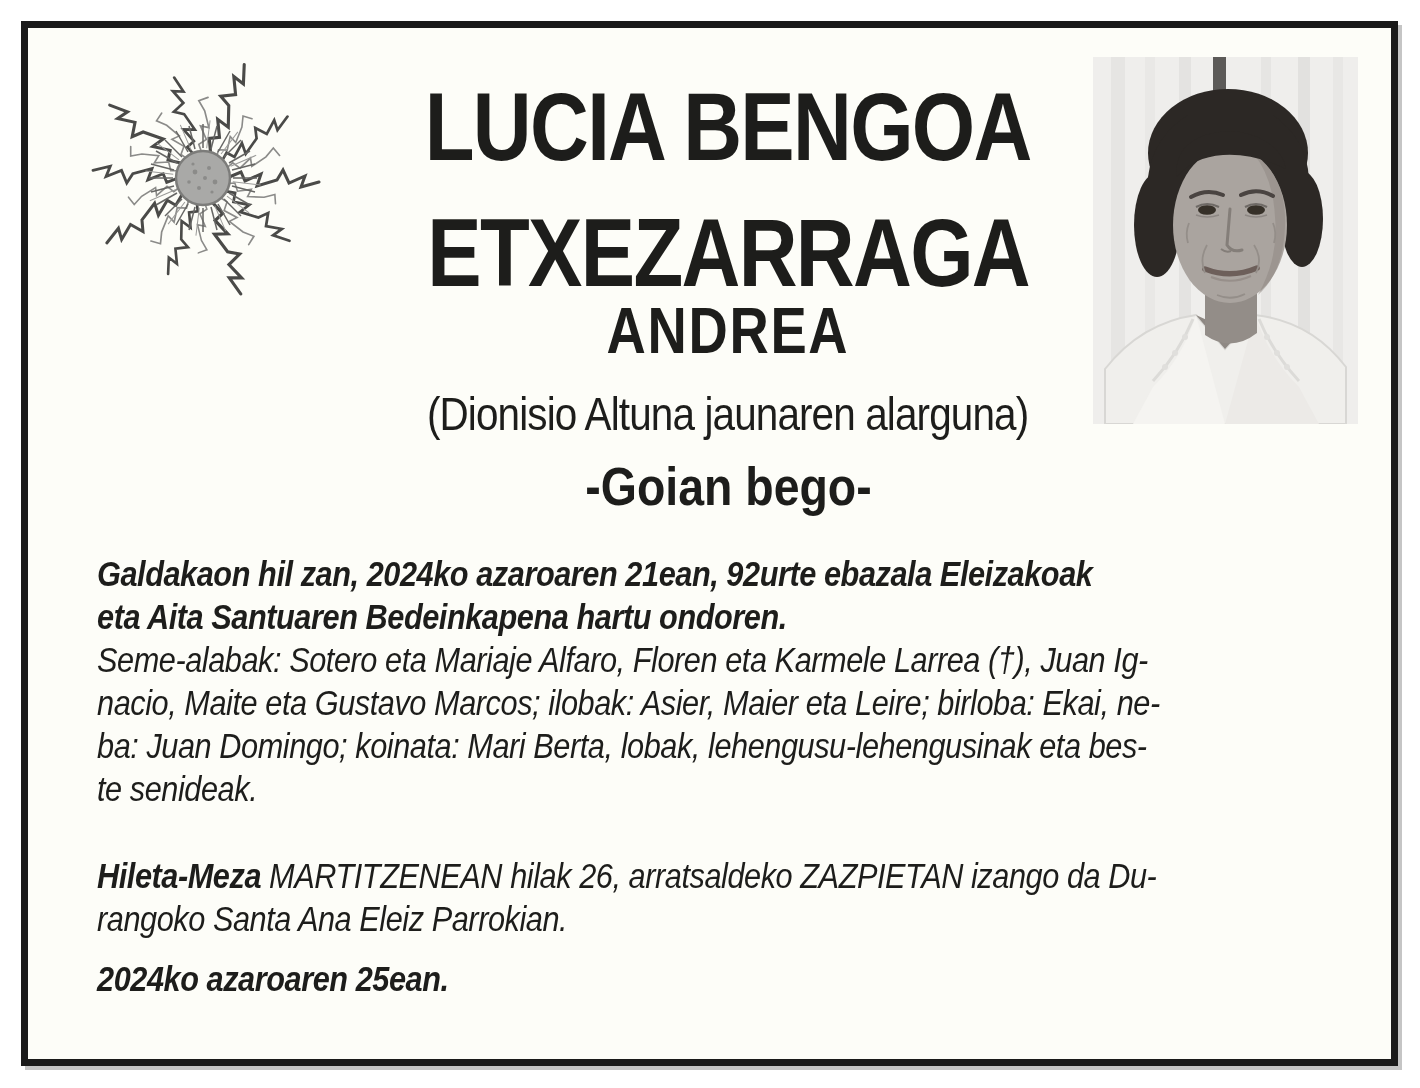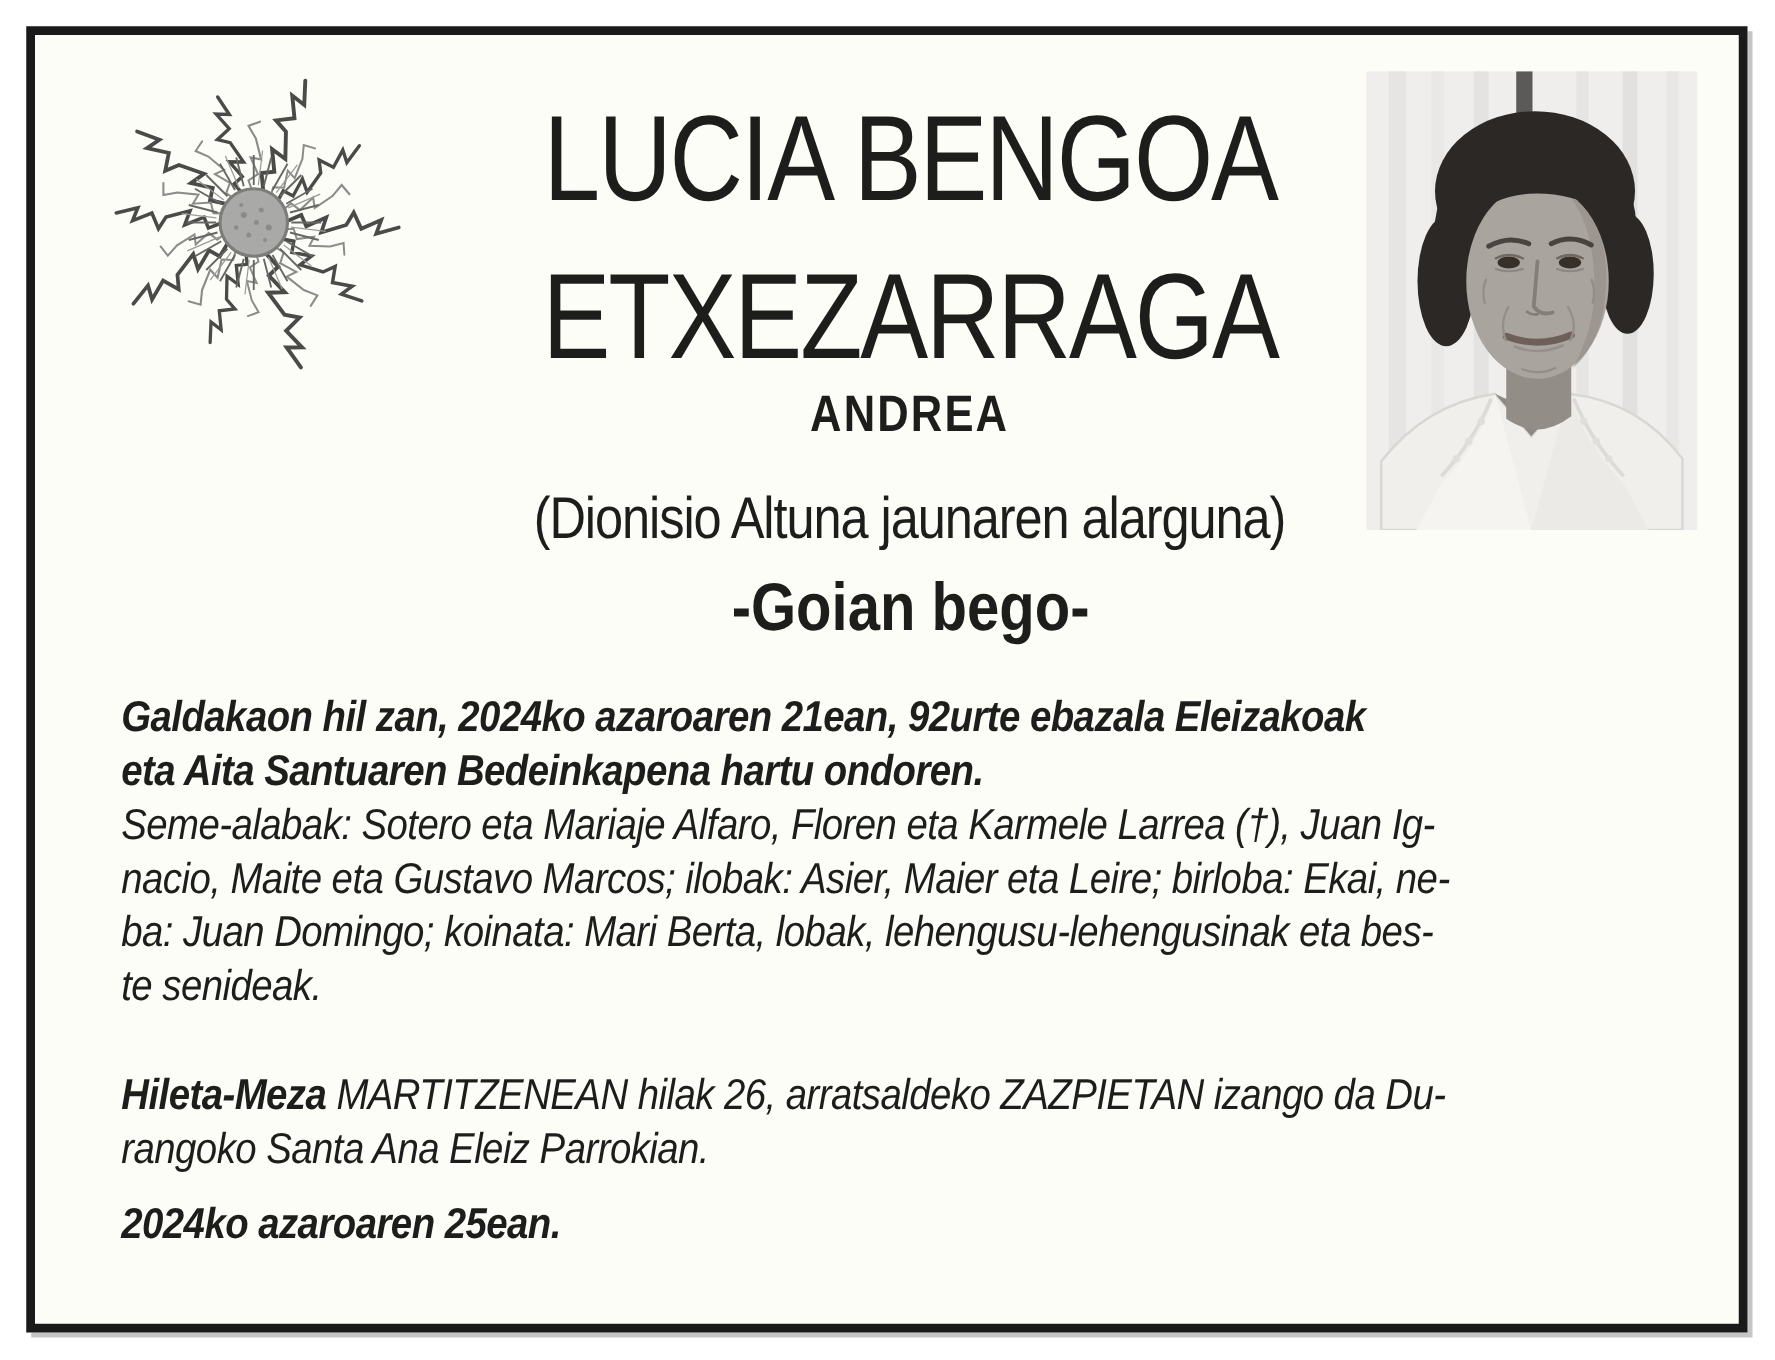--- a/index.html
+++ b/index.html
@@ -5,25 +5,25 @@
   html,body{margin:0;padding:0;background:#ffffff;width:1420px;height:1088px;
     font-family:"Liberation Sans",sans-serif;color:#1d1d1b;overflow:hidden;}
   .page{position:relative;width:1420px;height:1088px;background:#ffffff;}
   .frame{position:absolute;left:21px;top:21px;width:1363px;height:1031px;
     border:7px solid #1a1a1a;background:#fdfdf8;box-shadow:4px 4px 0 rgba(150,150,150,.55);}
   
   .flower{position:absolute;left:47px;top:28px;width:260px;height:250px;}
   .portrait{position:absolute;left:1065px;top:29px;width:265px;height:367px;}
   
   .titleblock{position:absolute;left:240px;top:0;width:920px;text-align:center;}
-  .name-line{position:absolute;left:0;width:100%;font-weight:400;font-size:97px;
+  .name-line{position:absolute;left:0;width:100%;font-weight:700;font-size:97px;
     line-height:97px;letter-spacing:-2px;white-space:nowrap;}
   .name-line .cond{display:inline-block;transform:scaleX(.84);transform-origin:center;}
   .n1{top:50px;} .n2{top:176px;}
-  .honorific{position:absolute;top:272px;left:0;width:100%;font-weight:700;font-size:41px;
+  .honorific{position:absolute;top:272px;left:0;width:100%;font-weight:700;font-size:64px;
     line-height:63px;letter-spacing:2px;white-space:nowrap;}
   .honorific .cond{display:inline-block;transform:scaleX(.85);transform-origin:center;}
   .relation{position:absolute;top:362px;left:0;width:100%;font-weight:400;font-size:47px;
     line-height:47px;letter-spacing:-1px;white-space:nowrap;text-align:center;}
   .relation .cond{display:inline-block;transform:scaleX(.86);transform-origin:center;}
   .motto{position:absolute;top:438px;left:0;width:100%;font-weight:700;font-size:54px;
     line-height:41px;white-space:nowrap;}
   .motto .cond{display:inline-block;transform:scaleX(.86);transform-origin:center;}
   
   .bodyblock{position:absolute;left:69px;top:525px;width:1260px;font-style:italic;}

